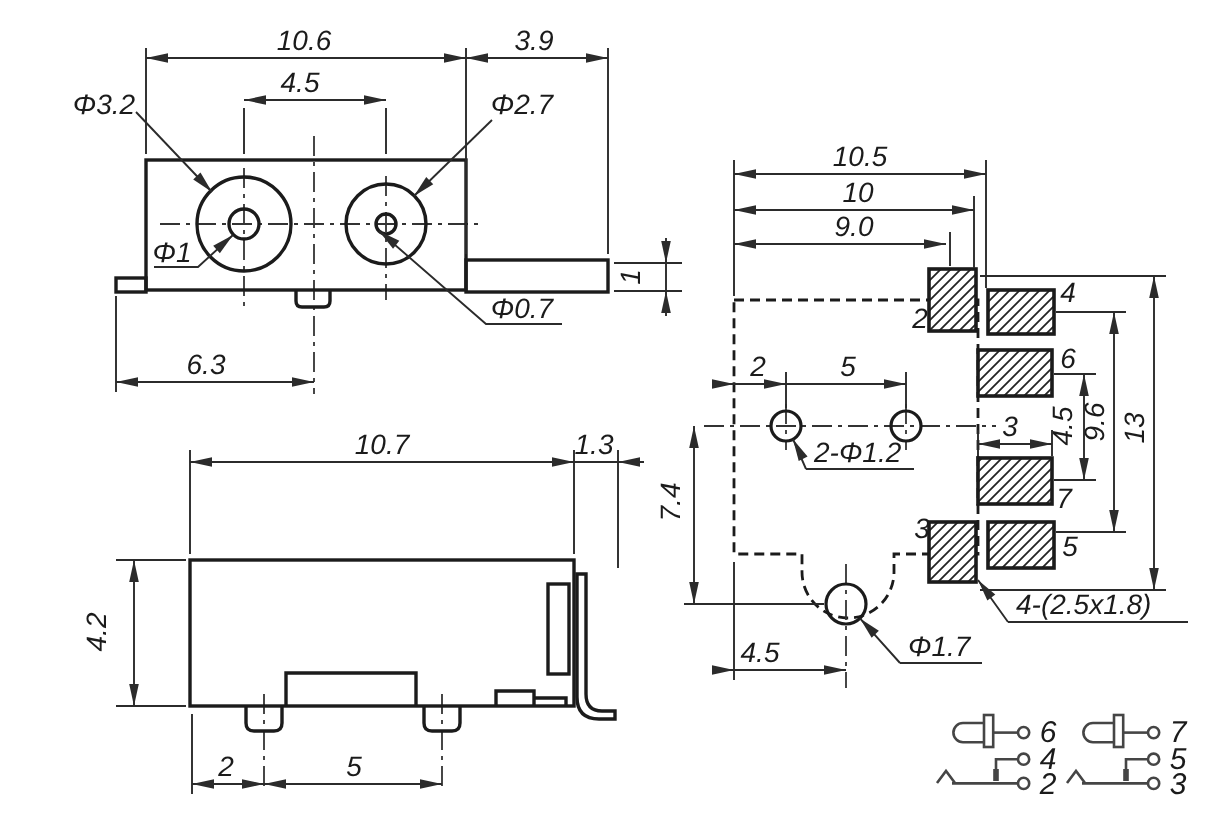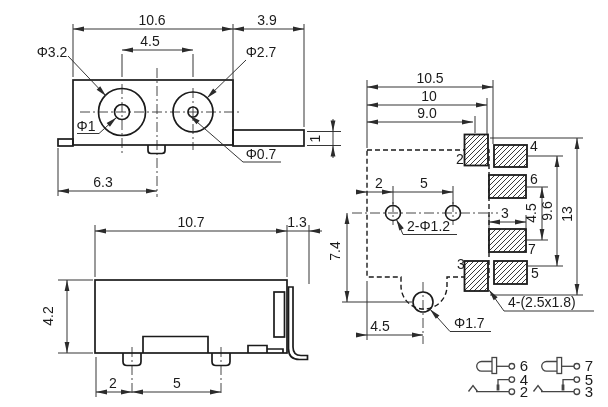--- a/index.html
+++ b/index.html
@@ -1,16 +1,16 @@
 <!DOCTYPE html>
 <html><head>
 <meta charset="utf-8">
 <style>
   html,body { margin:0; padding:0; background:#ffffff; }
-  .stage { width:604px; height:407px; background:#fff; position:relative; overflow:hidden; }
+  .stage { width:604px; height:407px; background:#fff; position:relative; overflow:hidden;font-style:italic; }
   text { font-family:"Liberation Sans", sans-serif; fill:#1b1b1b; }
   .t  { font-size:14px; }
   .ts { font-size:15px; }
   .mid { text-anchor:middle; }
 </style>
 </head>
 <body>
 
 <div class="stage">
 <svg width="608" height="407" viewBox="0 0 608 407">

